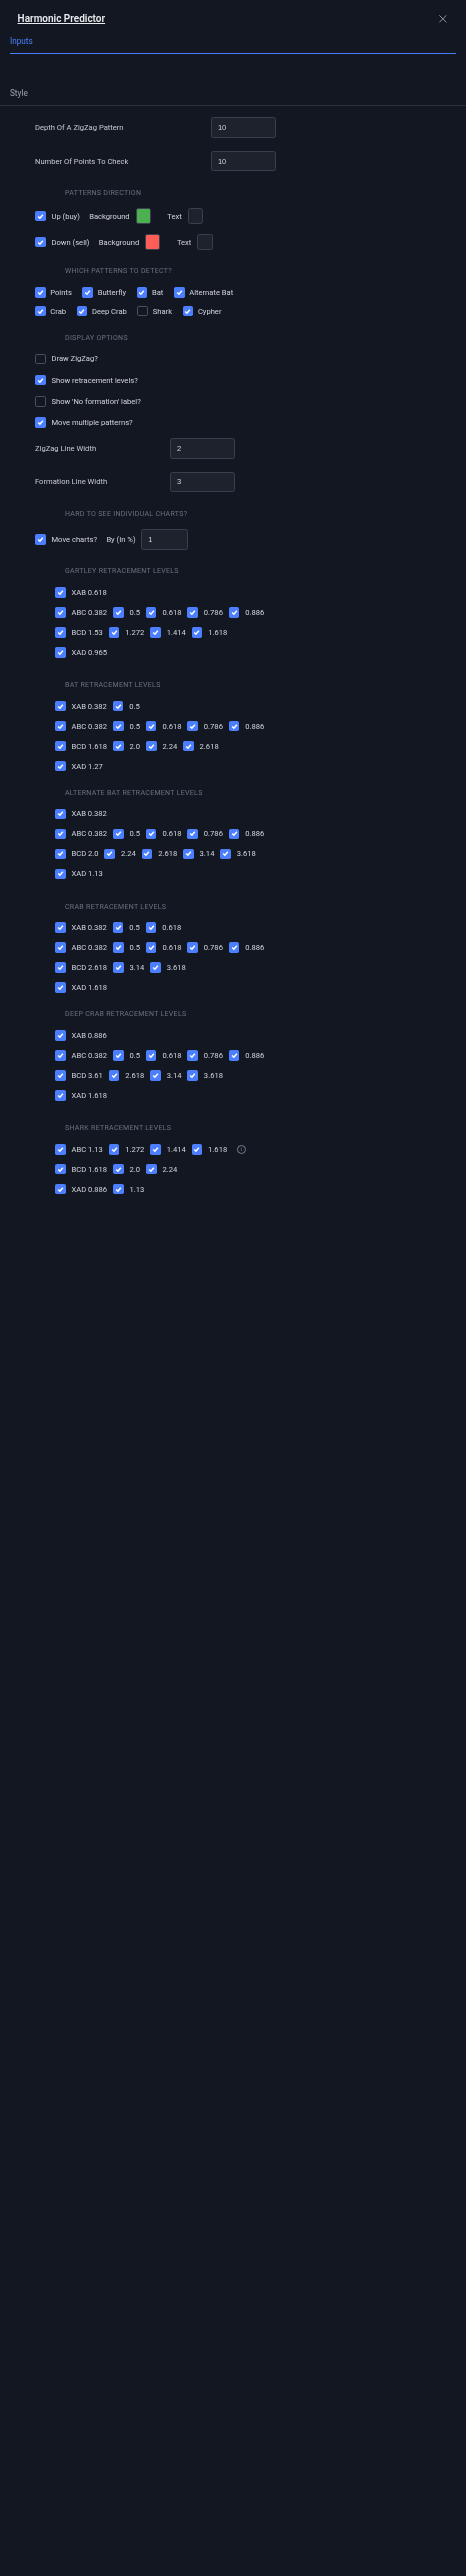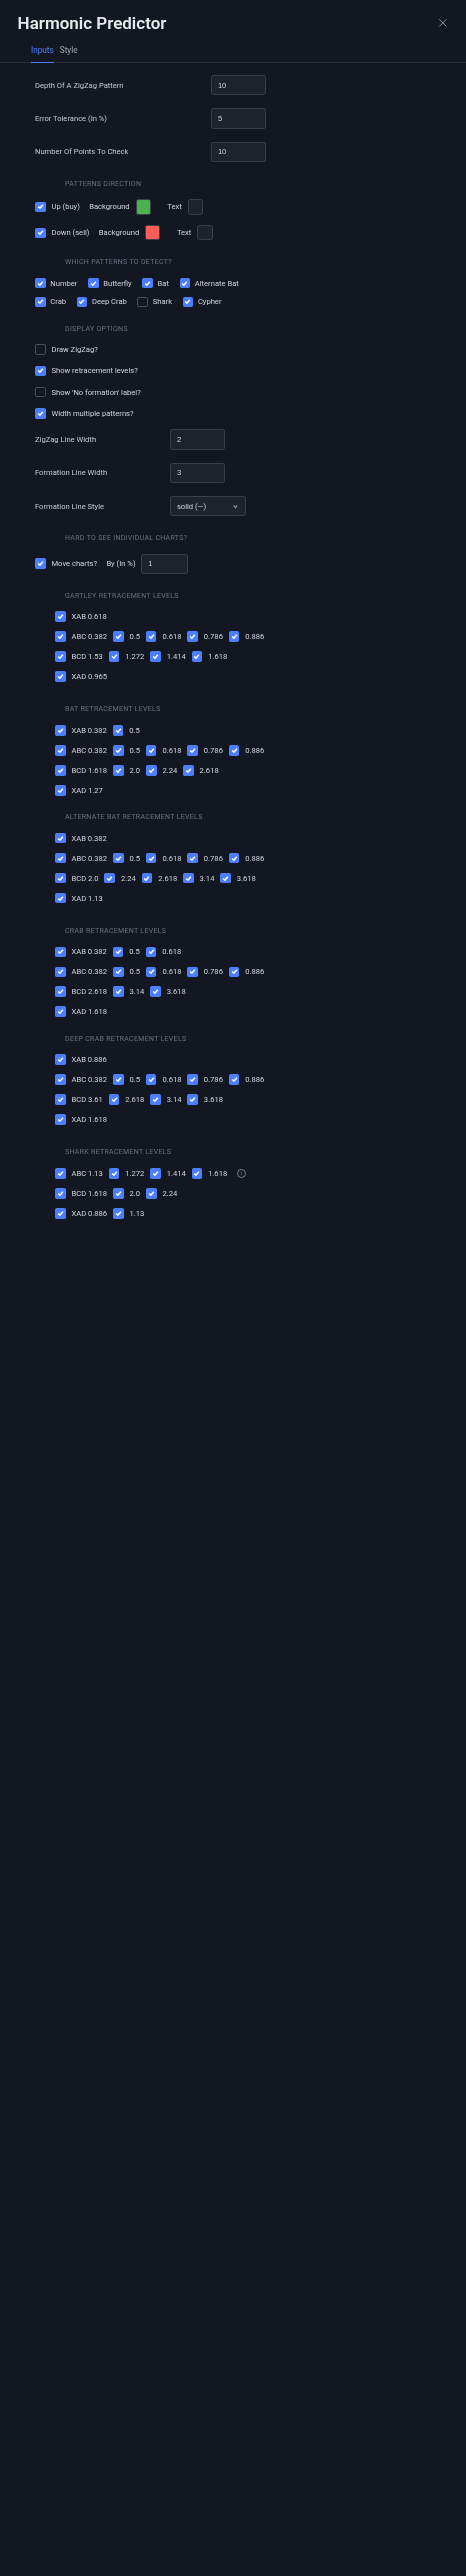--- a/index.html
+++ b/index.html
@@ -10,28 +10,29 @@
   font-size: 7.6px;
   width: 466px;
 }
 .dialog { padding: 0; }
 .header {
   display: flex;
   justify-content: space-between;
   align-items: center;
   padding: 13px 17.6px 5.9px 17.6px;
 }
-.header h1 { font-size: 17px; font-weight: 600; color: #e8eaed; }
+.header h1 { font-size: 10px; font-weight: 600; color: #e8eaed; text-decoration: underline; }
 .close-icon { width: 11.7px; height: 11.7px; cursor: pointer; }
 .close-icon svg { stroke: #a0a4ae; }
 .tabs {
   display: flex;
-  gap: 6px;
-  padding: 0 31px;
+  gap: 28px;
+  padding: 0 10px;
   border-bottom: 0.6px solid #2a2e39;
+  flex-direction: column;
 }
 .tab {
   padding: 5.9px 0 7px 0;
   color: #a0a4ae;
   cursor: pointer;
   font-size: 8.2px;
 }
 .tab.active {
   color: #4c7fff;
   border-bottom: 1.2px solid #4c7fff;
@@ -43,21 +44,21 @@
   align-items: center;
   margin-bottom: 13px;
 }
 .row-label { flex: 0 0 176px; color: #c7cad1; }
 .input-box {
   background: #1e222d;
   border: 0.6px solid #3a3f4d;
   border-radius: 2.3px;
   color: #d1d4dc;
   padding: 4.7px 5.9px;
-  width: 55px;
+  width: 65px;
   font-size: 7.6px;
 }
 .input-box.small { width: 47px; }
 .section-head {
   color: #6b7181;
   font-size: 7px;
   letter-spacing: 0.3px;
   margin: 17.6px 0 11.7px 0;
   padding-left: 30px;
 }
@@ -153,24 +154,20 @@
     <div class="tab">Style</div>
   </div>
 
   <div class="body">
 
     <div class="row">
       <span class="row-label">Depth Of A ZigZag Pattern</span>
       <input class="input-box" value="10" style="">
     </div>
     <div class="row">
-      <span class="row-label">Error Tolerance (In %)</span>
-      <input class="input-box" value="5" style="">
-    </div>
-    <div class="row">
       <span class="row-label">Number Of Points To Check</span>
       <input class="input-box" value="10" style="">
     </div>
 
     <div class="section-head">PATTERNS DIRECTION</div>
 
     <div class="chk-row">
       <span class="chk checked">
           <svg viewBox="0 0 12 12">
             <path d="M2 6 L5 9 L10 3"></path>
@@ -200,21 +197,21 @@
 
     <div class="section-head">WHICH PATTERNS TO DETECT?</div>
 
     <div class="pattern-grid" style="margin-bottom:8.2px">
       <div class="pat-item">
           <span class="chk checked">
             <svg viewBox="0 0 12 12">
               <path d="M2 6 L5 9 L10 3"></path>
             </svg>
           </span>
-          <span class="chk-label">Number</span>
+          <span class="chk-label">Points</span>
         </div>
       <div class="pat-item">
           <span class="chk checked">
             <svg viewBox="0 0 12 12">
               <path d="M2 6 L5 9 L10 3"></path>
             </svg>
           </span>
           <span class="chk-label">Butterfly</span>
         </div>
       <div class="pat-item">
@@ -282,40 +279,31 @@
     <div class="chk-row">
         <span class="chk unchecked"></span>
         <span class="chk-label">Show 'No formation' label?</span>
       </div>
     <div class="chk-row">
         <span class="chk checked">
           <svg viewBox="0 0 12 12">
             <path d="M2 6 L5 9 L10 3"></path>
           </svg>
         </span>
-        <span class="chk-label">Width multiple patterns?</span>
+        <span class="chk-label">Move multiple patterns?</span>
       </div>
 
     <div class="row" style="margin-top:4px">
       <span class="row-label" style="flex:0 0 135px">ZigZag Line Width</span>
       <input class="input-box" value="2" style="">
     </div>
     <div class="row">
       <span class="row-label" style="flex:0 0 135px">Formation Line Width</span>
       <input class="input-box" value="3" style="">
     </div>
-    <div class="row">
-      <span class="row-label" style="flex:0 0 135px">Formation Line Style</span>
-      <div class="select-box">
-        <span>solid (—)</span>
-        <span class="chevron"><svg viewBox="0 0 12 12">
-              <path d="M3 4 L6 8 L9 4"></path>
-            </svg></span>
-      </div>
-    </div>
 
     <div class="section-head">HARD TO SEE INDIVIDUAL CHARTS?</div>
 
     <div class="chk-row">
       <span class="chk checked">
           <svg viewBox="0 0 12 12">
             <path d="M2 6 L5 9 L10 3"></path>
           </svg>
         </span>
       <span class="chk-label gap-right">Move charts?</span>

